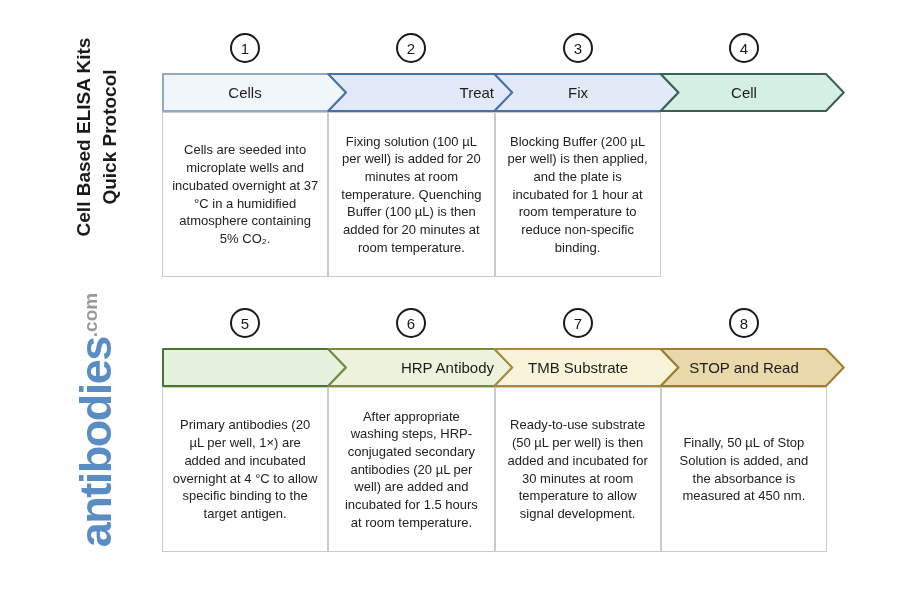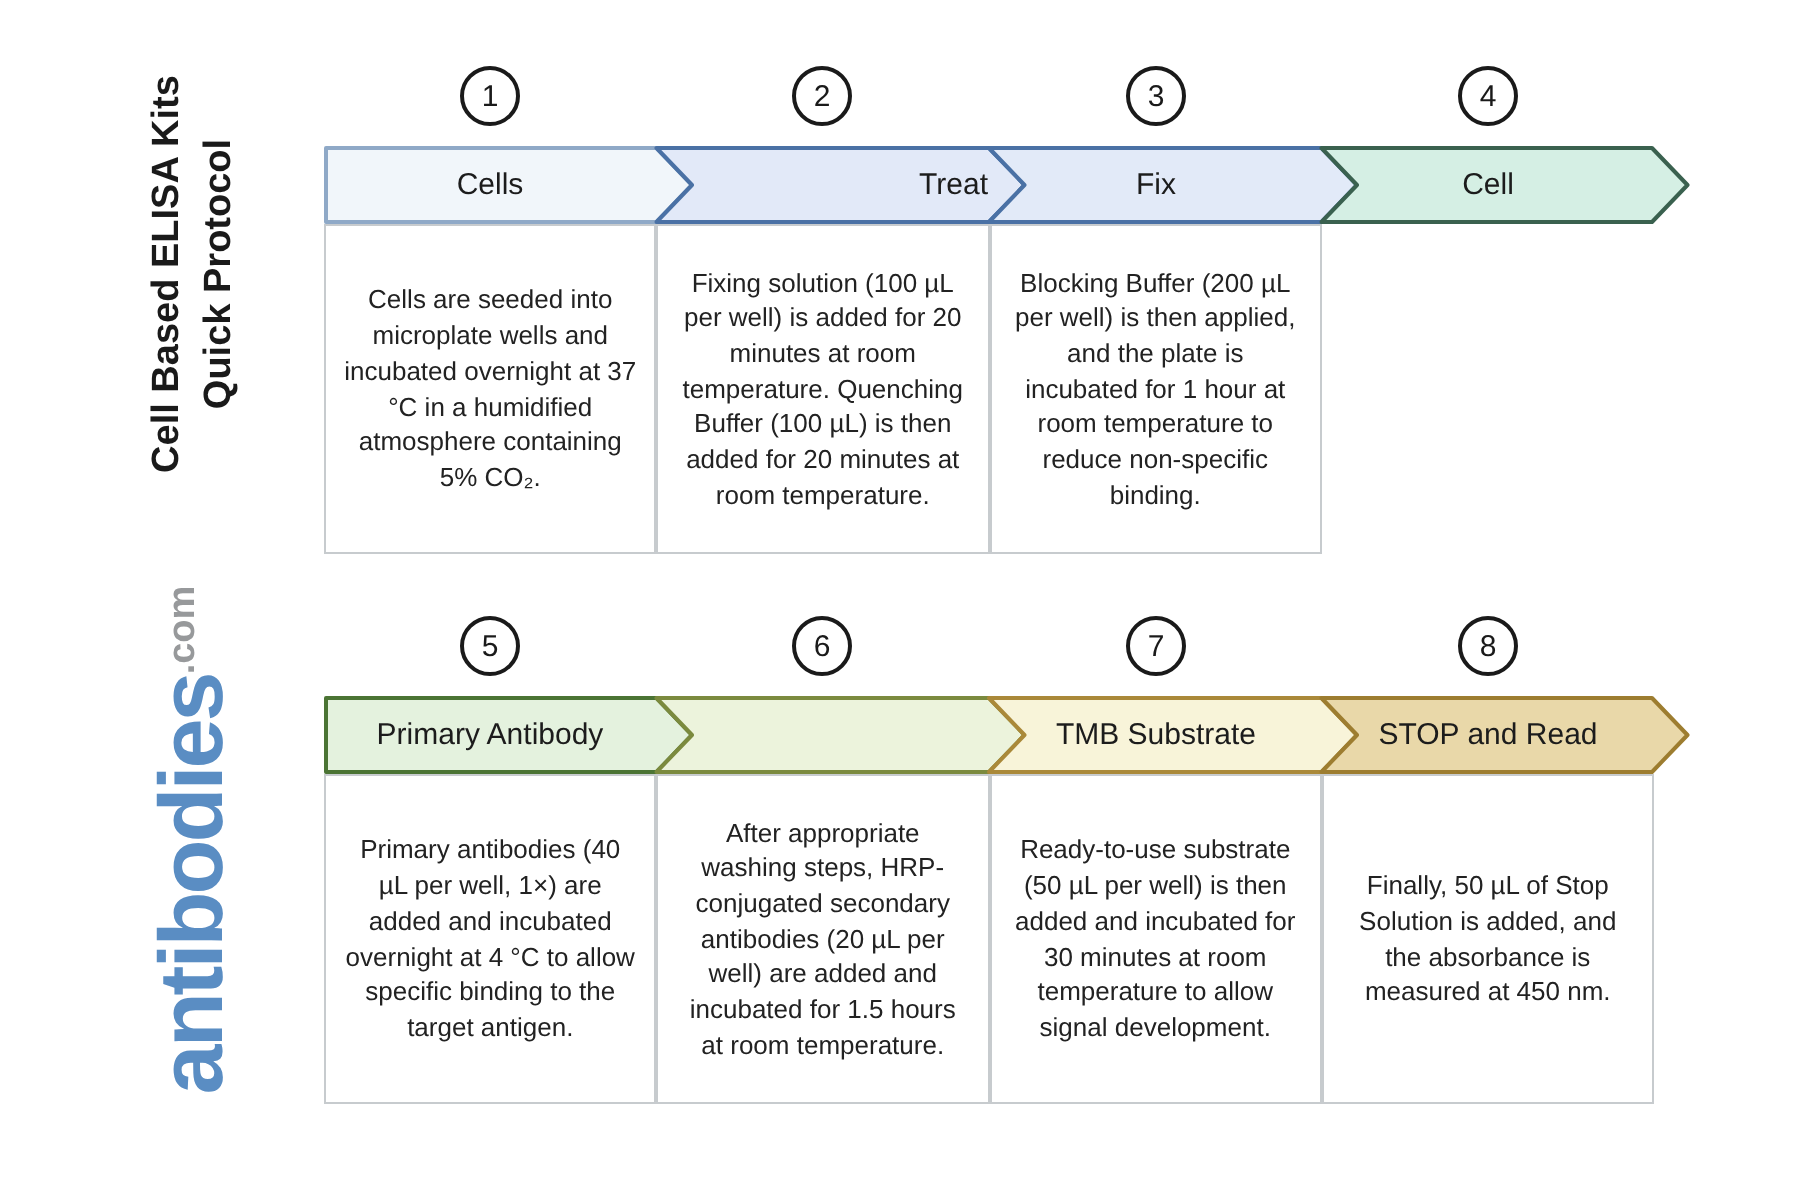--- a/index.html
+++ b/index.html
@@ -97,26 +97,26 @@
       <div class="num-circle c4">8</div>
     </div>
     <div class="arrowband">
       <svg width="683" height="39" viewBox="0 0 683 39">
         <polygon points="1,1 166.25,1 184,19.5 166.25,38 1,38" stroke-width="2" stroke-linejoin="round" fill="#e4f2de" stroke="#4b7434"></polygon>
         <polygon points="166.25,1 332.5,1 350.25,19.5 332.5,38 166.25,38 184,19.5" stroke-width="2" stroke-linejoin="round" fill="#ecf3dc" stroke="#7b8a3e"></polygon>
         <polygon points="332.5,1 498.75,1 516.5,19.5 498.75,38 332.5,38 350.25,19.5" stroke-width="2" stroke-linejoin="round" fill="#f8f4d9" stroke="#aa8939"></polygon>
         <polygon points="498.75,1 664,1 681.75,19.5 664,38 498.75,38 516.5,19.5" stroke-width="2" stroke-linejoin="round" fill="#e9d8a9" stroke="#9d7d30"></polygon>
       </svg>
       <div class="arrow-labels">
-        <div class="alabel l1">Primary Antibody</div>
+        <div class="alabel l2">HRP Antibody</div>
         <div class="alabel l3">TMB Substrate</div>
         <div class="alabel l4">STOP and Read</div>
       </div>
     </div>
     <div class="boxes">
-      <div class="box">Primary antibodies (40 µL per well, 1×) are added and incubated overnight at 4 °C to allow specific binding to the target antigen.</div>
+      <div class="box">Primary antibodies (20 µL per well, 1×) are added and incubated overnight at 4 °C to allow specific binding to the target antigen.</div>
       <div class="box">After appropriate washing steps, HRP-conjugated secondary antibodies (20 µL per well) are added and incubated for 1.5 hours at room temperature.</div>
       <div class="box">Ready-to-use substrate (50 µL per well) is then added and incubated for 30 minutes at room temperature to allow signal development.</div>
       <div class="box">Finally, 50 µL of Stop Solution is added, and the absorbance is measured at 450 nm.</div>
     </div>
   </div>
 
 </div>
 
 </body></html>

